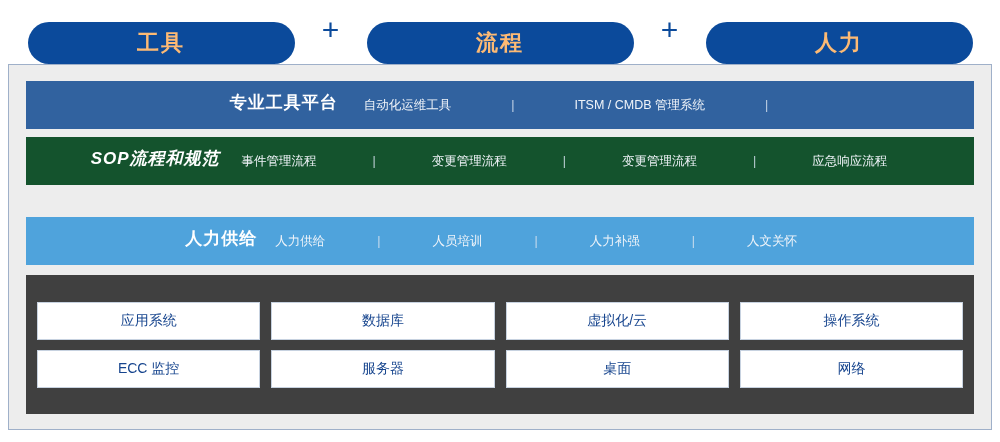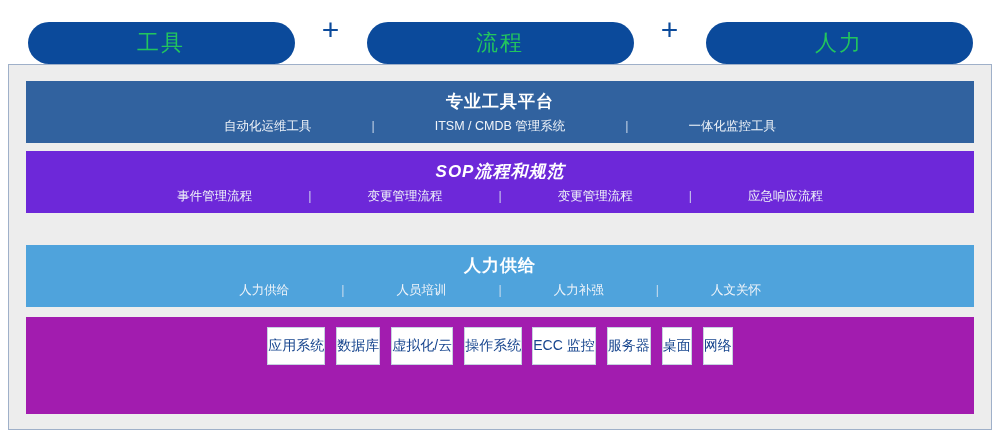--- a/index.html
+++ b/index.html
@@ -22,26 +22,26 @@
     height: 58px;
     gap: 0;
     padding-top: 2px;
     box-sizing: border-box;
   }
   .pill {
     width: 267px;
     height: 42px;
     border-radius: 21px;
     background: #0B4A9B;
-    color: #22c55e;
+    color: #fdba74;
     display: flex;
     align-items: center;
     justify-content: center;
     font-size: 22px;
-    font-weight: normal;
+    font-weight: bold;
     letter-spacing: 2px;
     box-sizing: border-box;
     margin-top: 26px;
   }
   .plus {
     width: 72px;
     display: flex;
     align-items: center;
     justify-content: center;
     color: #0B4A9B;
@@ -59,31 +59,31 @@
     background: #EDEDED;
     border: 1px solid #9FB0C9;
     box-sizing: border-box;
     padding: 16px 17px 15px 17px;
     display: flex;
     flex-direction: column;
   }
 
   
   .band {
-    height: 62px;
-    box-sizing: border-box;
-    display: flex;
-    flex-direction: column;
+    height: 48px;
+    box-sizing: border-box;
+    display: flex;
+    flex-direction: row;
     align-items: center;
     justify-content: center;
     color: #ffffff;
     margin-bottom: 8px;
   }
   .band-tools   { background: #31629F; }
-  .band-process { background: #6d28d9; }
+  .band-process { background: #14532d; }
   .band-people  { background: #4FA3DC; margin-top: 24px; }
 
   .band-title {
     font-size: 17px;
     font-weight: bold;
     letter-spacing: 1px;
     margin-bottom: 5px;
   }
   .band-title.italic { font-style: italic; }
 
@@ -103,25 +103,26 @@
   
   .band-tools .band-item { padding: 0 26px; }
   .band-tools .band-sep  { padding: 0 2px; }
   .band-process .band-item { padding: 0 22px; }
   .band-process .band-sep  { padding: 0 2px; }
   .band-people .band-item { padding: 0 18px; }
   .band-people .band-sep  { padding: 0 2px; }
 
   
   .objects-panel {
-    background: #a21caf;
+    background: #404040;
     flex: 1;
     box-sizing: border-box;
     padding: 10px 11px;
     display: flex;
+    flex-direction: column;
     justify-content: center;
     gap: 10px;
     margin-top: 2px;
   }
   .objects-row {
     display: flex;
     gap: 11px;
     height: 38px;
   }
   .object-box {
@@ -156,21 +157,20 @@
 
 <div class="stack-container">
 
   <div class="band band-tools">
     <div class="band-title">专业工具平台</div>
     <div class="band-items">
       <span class="band-item">自动化运维工具</span>
       <span class="band-sep">|</span>
       <span class="band-item">ITSM / CMDB 管理系统</span>
       <span class="band-sep">|</span>
-      <span class="band-item">一体化监控工具</span>
     </div>
   </div>
 
   <div class="band band-process">
     <div class="band-title italic">SOP流程和规范</div>
     <div class="band-items">
       <span class="band-item">事件管理流程</span>
       <span class="band-sep">|</span>
       <span class="band-item">变更管理流程</span>
       <span class="band-sep">|</span>

